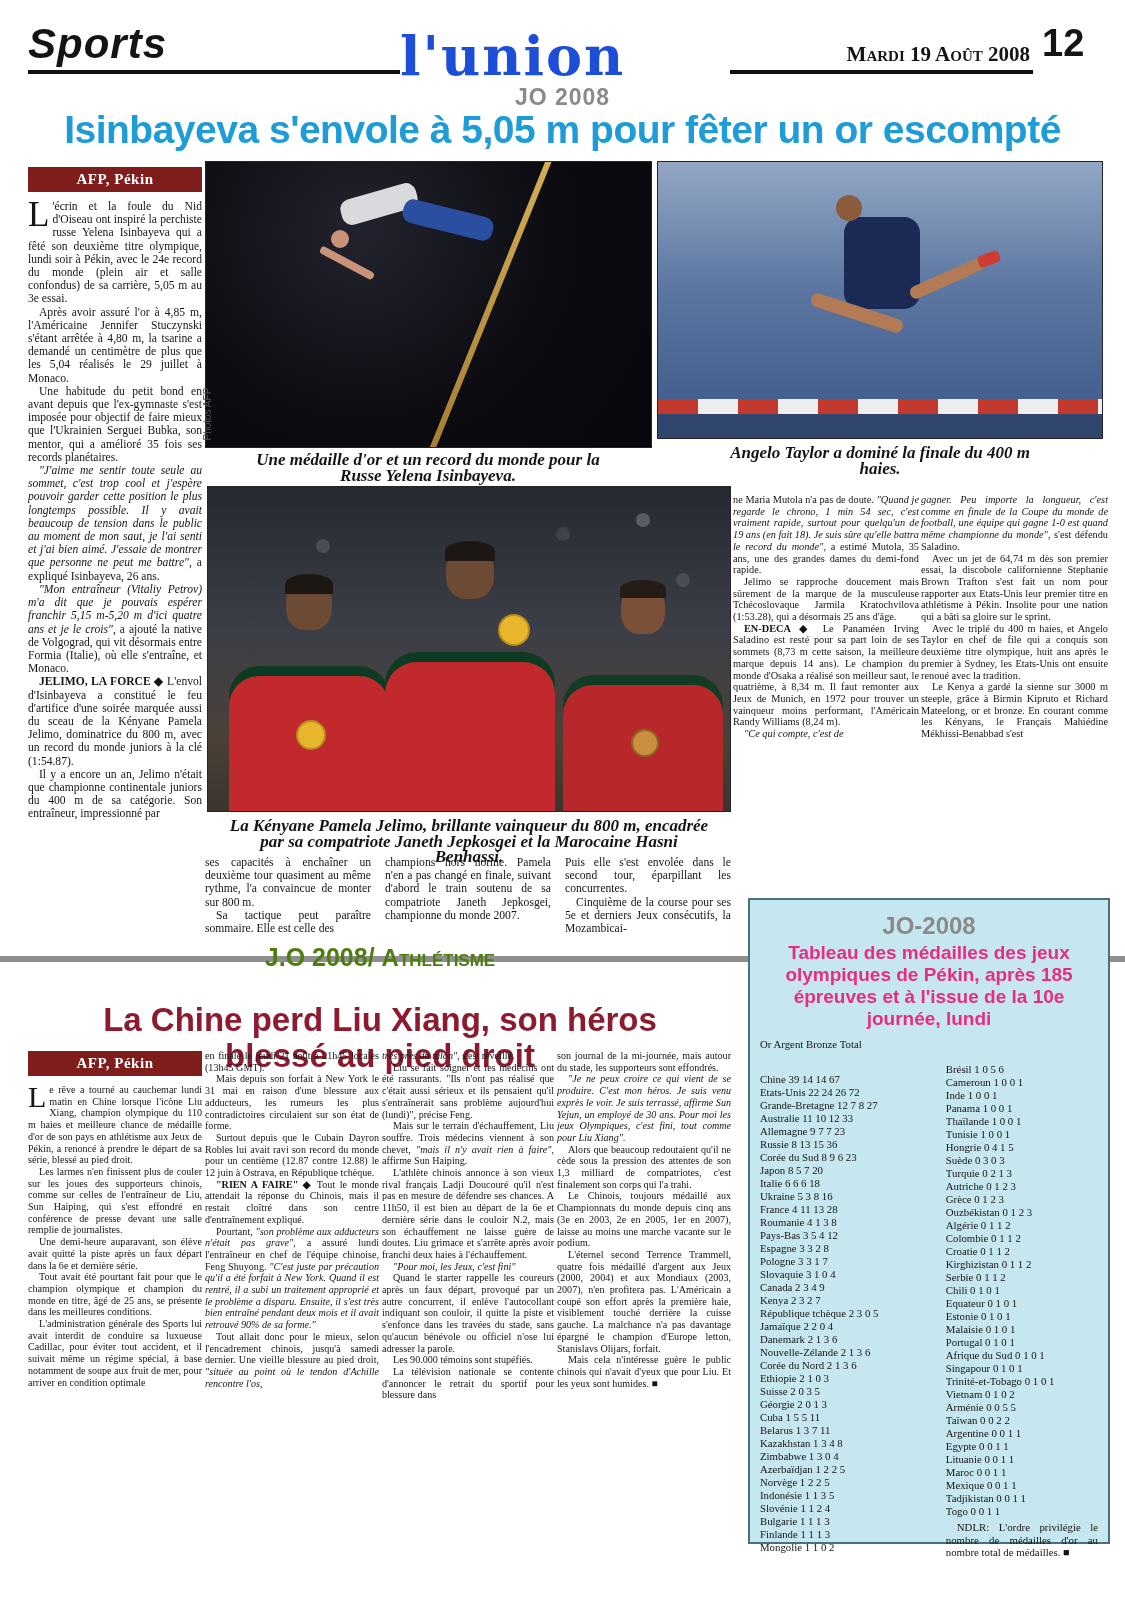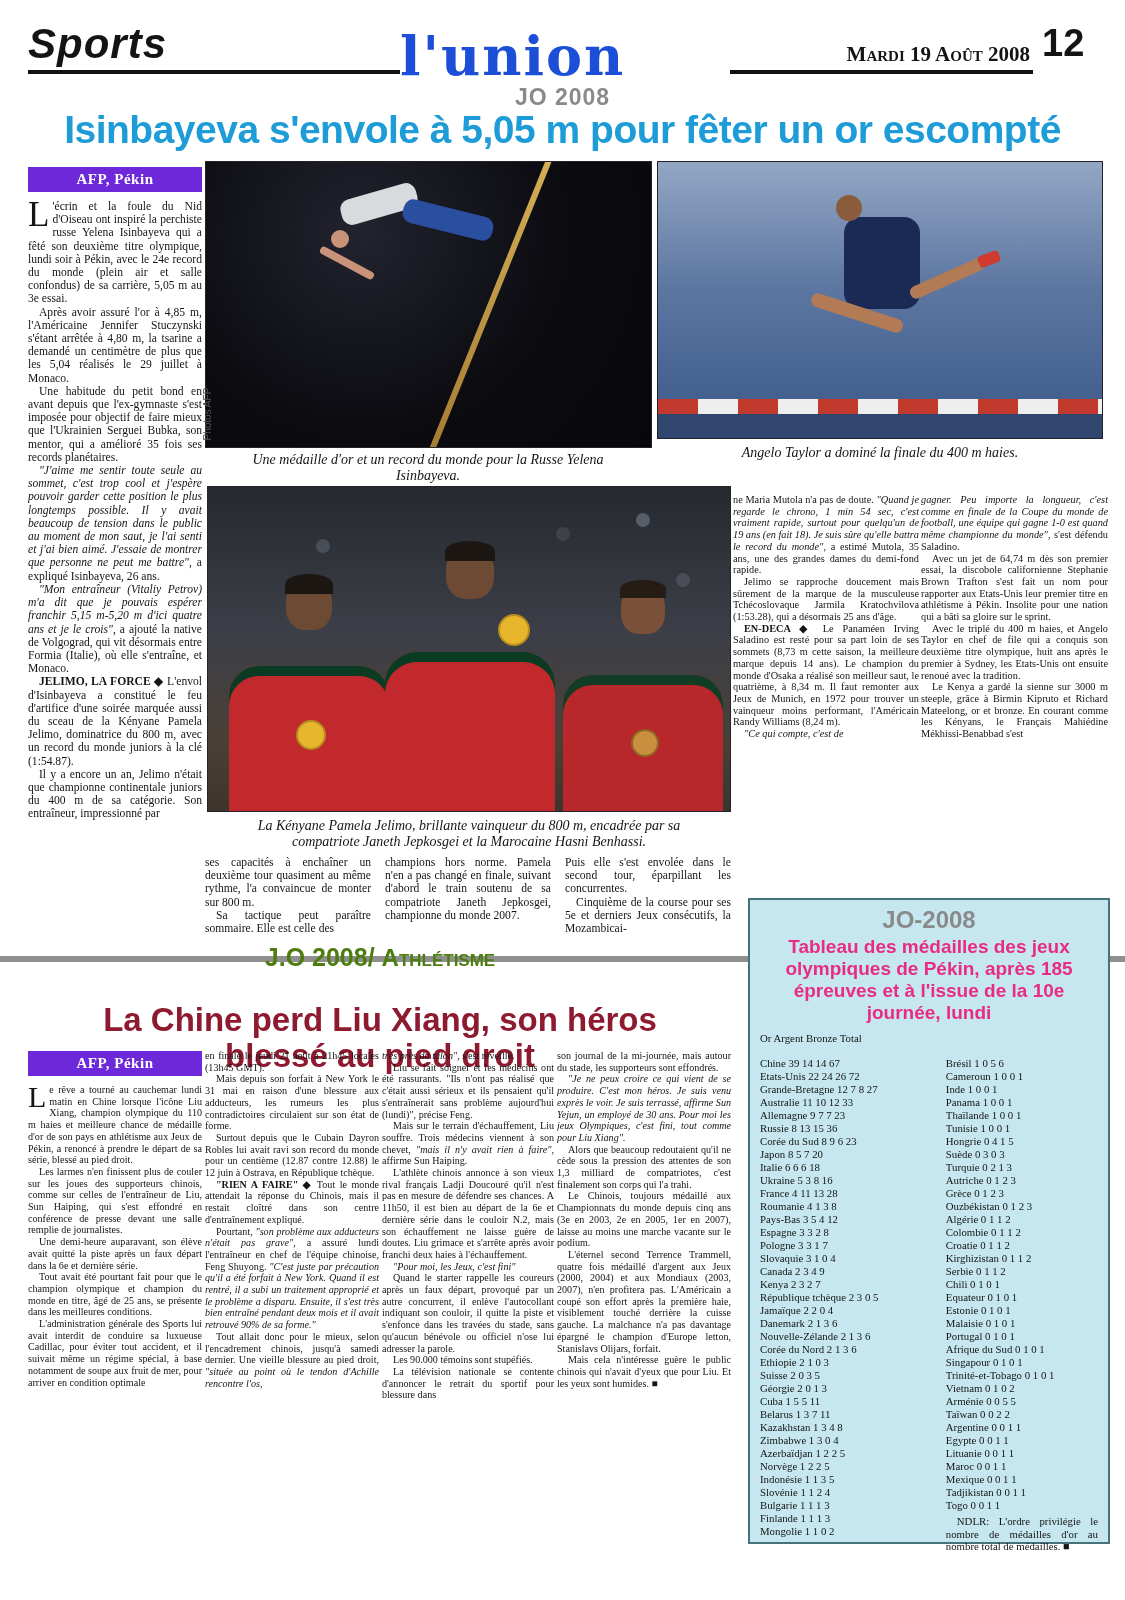--- a/index.html
+++ b/index.html
@@ -6,23 +6,23 @@
   body{width:1125px;height:1600px;position:relative;background:#fff;color:#141414;
        font-family:"Liberation Serif",serif;overflow:hidden}
   .abs{position:absolute}
   .sans{font-family:"Liberation Sans",sans-serif}
   .col{text-align:justify;overflow:hidden}
   .para{margin:0;text-indent:11px}
   .para.d,.para.n{text-indent:0}
   .it{font-style:italic}
   .bd{font-weight:bold}
   .dropcap{float:left;font-size:35px;line-height:28px;padding:1px 3px 0 0}
-  .afpbox{background:#6d28d9;color:#fff;font-weight:bold;text-align:center;
+  .afpbox{background:#7f1d1d;color:#fff;font-weight:bold;text-align:center;
           font-size:15px;line-height:25px;height:25px;letter-spacing:.5px}
-  .caption{font-style:italic;font-weight:normal;text-align:center;font-size:14px;line-height:15.5px}
+  .caption{font-style:italic;font-weight:bold;text-align:center;font-size:17px;line-height:15.5px}
   .rule{background:#111;height:4px}
   .photo{overflow:hidden;border:1px solid #23232a;box-sizing:border-box}
   .mrow{white-space:nowrap;overflow:hidden}
   .sc{font-variant:small-caps}
   
   .a1{font-size:11.6px;line-height:13.2px}
   .a1s{font-size:10.3px;line-height:11.7px}
   
   .a2{font-size:10.1px;line-height:11.7px}
   .a2 .dropcap{font-size:30px;line-height:24px}
@@ -165,25 +165,25 @@
 <div class="abs col a2" style="left:557px;top:1050px;width:174px;height:540px">
     <p class="para n"><span>son journal de la mi-journée, mais autour du stade, les supporteurs sont effondrés.</span></p>
     <p class="para i"><span class="it">"Je ne peux croire ce qui vient de se produire. C'est mon héros. Je suis venu exprès le voir. Je suis terrassé, affirme Sun Yejun, un employé de 30 ans. Pour moi les jeux Olympiques, c'est fini, tout comme pour Liu Xiang".</span></p>
     <p class="para i"><span>Alors que beaucoup redoutaient qu'il ne cède sous la pression des attentes de son 1,3 milliard de compatriotes, c'est finalement son corps qui l'a trahi.</span></p>
     <p class="para i"><span>Le Chinois, toujours médaillé aux Championnats du monde depuis cinq ans (3e en 2003, 2e en 2005, 1er en 2007), laisse au moins une marche vacante sur le podium.</span></p>
     <p class="para i"><span>L'éternel second Terrence Trammell, quatre fois médaillé d'argent aux Jeux (2000, 2004) et aux Mondiaux (2003, 2007), n'en profitera pas. L'Américain a coupé son effort après la première haie, visiblement touché derrière la cuisse gauche. La malchance n'a pas davantage épargné le champion d'Europe letton, Stanislavs Olijars, forfait.</span></p>
     <p class="para i"><span>Mais cela n'intéresse guère le public chinois qui n'avait d'yeux que pour Liu. Et les yeux sont humides. ■</span></p>
   </div>
 
 <div class="abs mtable" style="left:748px;top:898px;width:362px;height:646px">
-  <div class="sans" style="text-align:center;margin-top:6px;font-size:24px;font-weight:bold;color:#8a8a8a">JO-2008</div>
+  <div class="sans" style="text-align:center;margin-top:12px;font-size:24px;font-weight:bold;color:#8a8a8a">JO-2008</div>
   <div class="sans" style="text-align:center;margin:2px 10px 8px;font-size:19px;line-height:22px;font-weight:bold;color:#e92c83">Tableau des médailles des jeux olympiques de Pékin, après 185 épreuves et à l'issue de la 10e journée, lundi</div>
   <div style="display:flex;padding:0 10px">
     <div style="width:188px">
-      <div class="mrows" style="margin-bottom:12px">Or Argent Bronze Total</div>
+      <div class="mrows" style="margin-bottom:22px">Or Argent Bronze Total</div>
       <div class="mrows">
           <div class="mrow">Chine 39 14 14 67</div>
           <div class="mrow">Etats-Unis 22 24 26 72</div>
           <div class="mrow">Grande-Bretagne 12 7 8 27</div>
           <div class="mrow">Australie 11 10 12 33</div>
           <div class="mrow">Allemagne 9 7 7 23</div>
           <div class="mrow">Russie 8 13 15 36</div>
           <div class="mrow">Corée du Sud 8 9 6 23</div>
           <div class="mrow">Japon 8 5 7 20</div>
           <div class="mrow">Italie 6 6 6 18</div>

